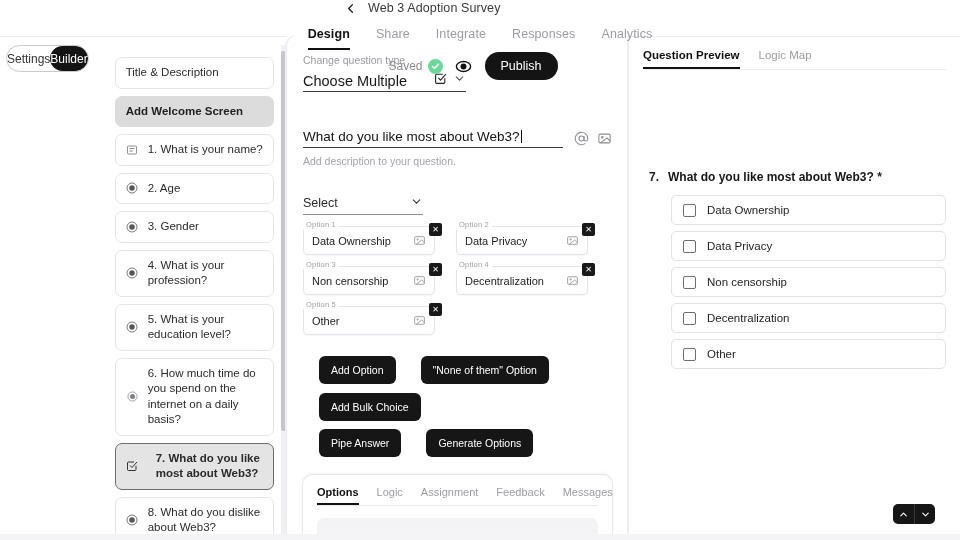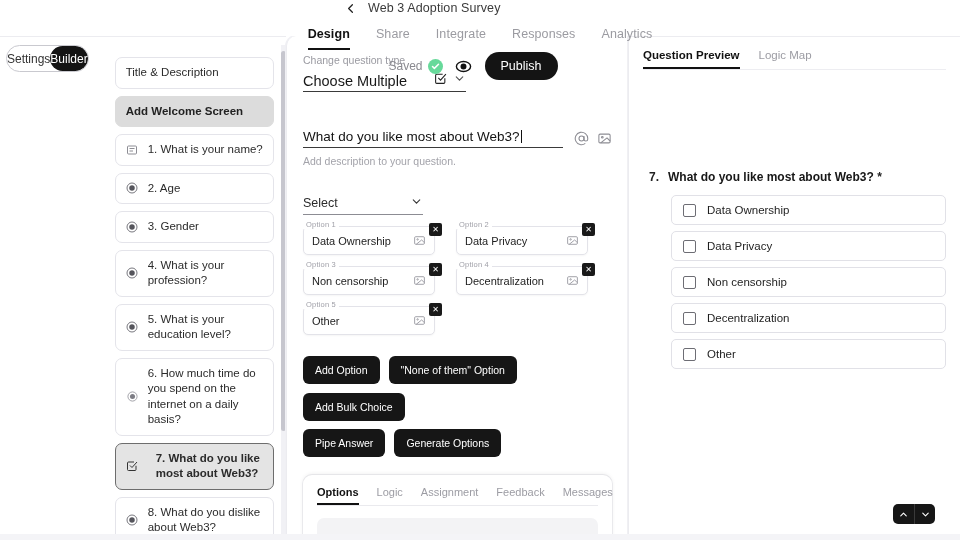--- a/index.html
+++ b/index.html
@@ -165,21 +165,21 @@
     background: #191919; border-radius: 2px; color: #fff;
     display: flex; align-items: center; justify-content: center;
     font-size: 8px; cursor: pointer; line-height: 1;
   }
 
   .act-row { display: flex; gap: 9px; margin-top: 16px; flex-wrap: wrap; }
   .act-row.second { margin-top: 8px; }
   .dark-btn {
     background: #161616; color: #fff; border: none; border-radius: 6px;
     font-size: 10.5px; padding: 8px 12px; cursor: pointer;
-    font-family: "Liberation Sans", sans-serif; white-space: nowrap;
+    font-family: "Liberation Sans", sans-serif; white-space: nowrap; margin-left: 16px;
   }
 
   .sub-card {
     margin-top: 18px; background: #fff; border-radius: 9px 9px 0 0;
     box-shadow: 0 -1px 4px rgba(0,0,0,0.07), 0 0 0 1px #f0f0f3;
     padding: 11px 14px 0 14px;
   }
   .sub-tabs { display: flex; gap: 18px; border-bottom: 1px solid #eaeaee; }
   .sub-tab {
     font-size: 11px; color: #9c9ca3; padding-bottom: 7px; position: relative; cursor: pointer;

